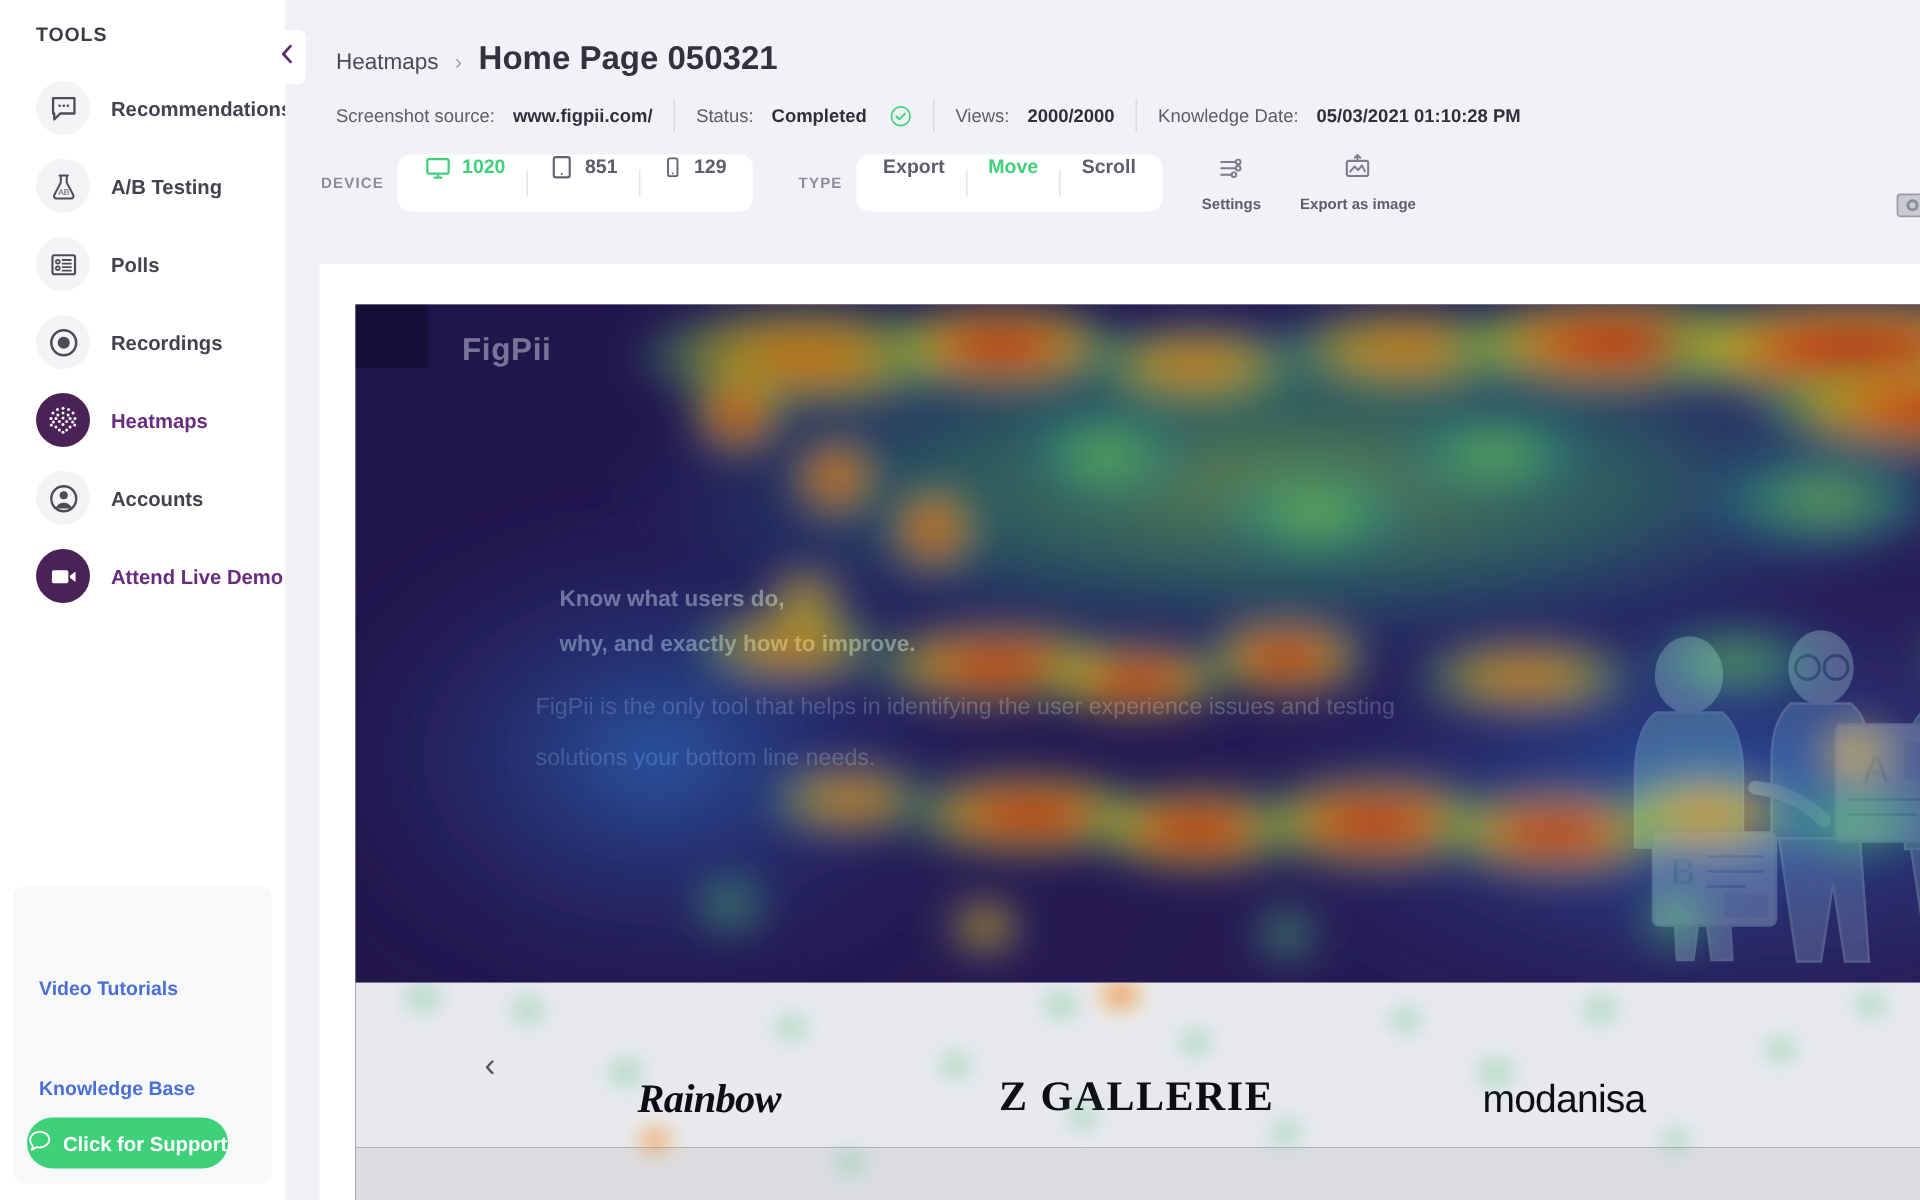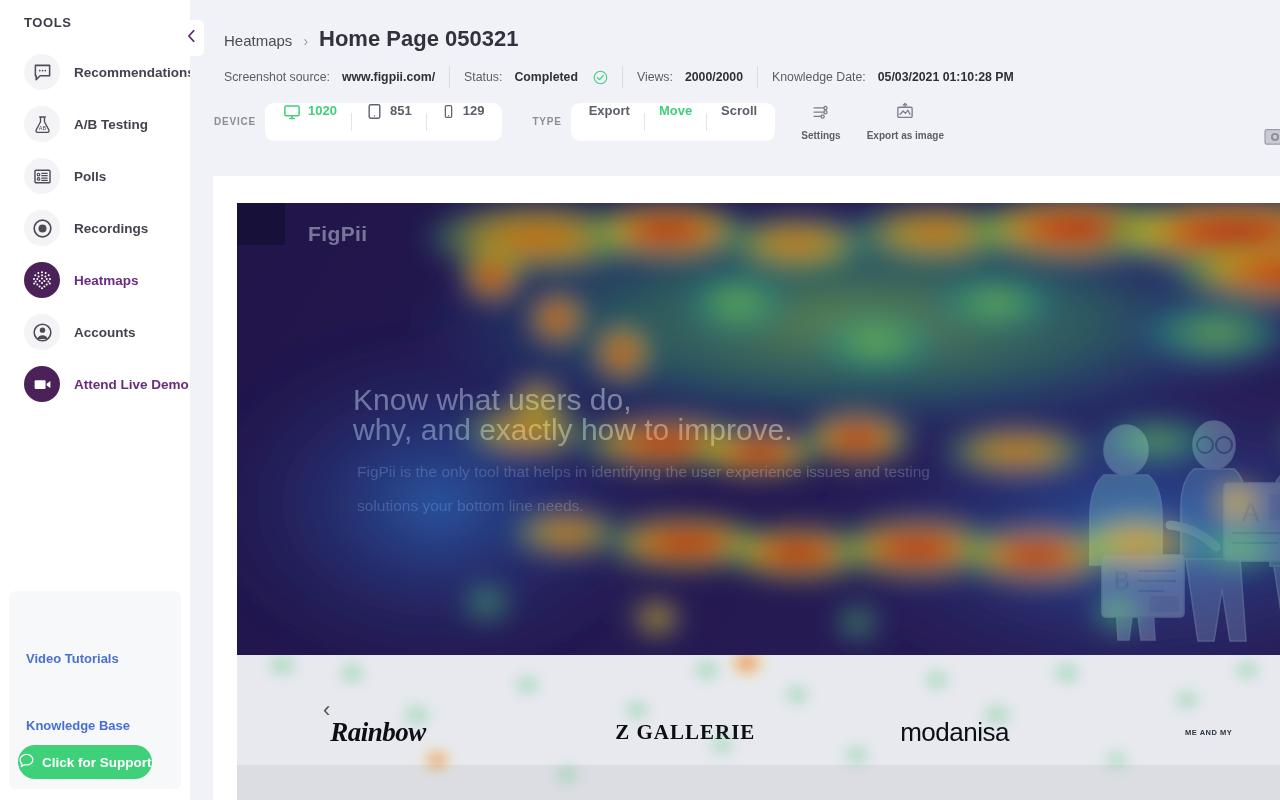--- a/index.html
+++ b/index.html
@@ -142,42 +142,42 @@
   .hero-dark-corner {
     position: absolute; left: 0; top: 0; width: 48px; height: 42px;
     background: #130a26;
   }
   .hero-logo {
     position: absolute; left: 71px; top: 19px;
     font-size: 21px; font-weight: bold; color: #dfe3ee; letter-spacing: .4px;
     opacity: .82;
   }
   .hero-h1 {
-    position: absolute; left: 116px; top: 182px; width: 640px;
-    font-size: 30px; font-weight: normal; line-height: 30px;
+    position: absolute; left: 136px; top: 182px; width: 640px;
+    font-size: 15px; font-weight: bold; line-height: 30px;
     color: #eef1f7; opacity: .85;
   }
   .hero-p {
     position: absolute; left: 120px; top: 252px; width: 600px;
     font-size: 15.5px; line-height: 34px; color: #c6cbe0; opacity: .55;
   }
   .illus { position: absolute; right: 96px; bottom: 0; width: 300px; height: 250px; opacity:.62; }
 
   .logostrip {
     position: absolute; left: 0; top: 452px; width: 1233px; height: 110px;
     background: #e8e9ee;
     display: flex; align-items: center;
   }
   .logo-arrow { margin-left: 86px; color: #555; font-size: 22px; cursor: pointer; }
   .brand {
-    flex: 1; color: #0d0d14;
+    flex: 1; text-align: center; color: #0d0d14;
     font-size: 23px; font-weight: bold; margin-top: 44px;
   }
   .b-rainbow { font-family: "Liberation Serif", serif; font-style: italic; font-size: 27px; letter-spacing:-.5px;}
-  .b-zgal { font-size: 21px; letter-spacing: 1px; font-family:"Liberation Serif",serif; }
+  .b-zgal { font-size: 28px; letter-spacing: 1px; font-family:"Liberation Serif",serif; }
   .b-moda { font-size: 26px; font-weight: normal; letter-spacing:-.5px; }
   .b-golf { font-size: 13px; line-height: 13px; color:#2c3640; }
   .b-golf small { font-size: 7.5px; letter-spacing:.5px; display:block; }
   .strip-bottom {
     position: absolute; left: 0; top: 562px; width: 1233px; height: 35px;
     background: #dcdde2;
   }
   
   .heat { position: absolute; left:0; top:0; width: 1233px; height: 597px; pointer-events:none; }
   .heat-hero {

